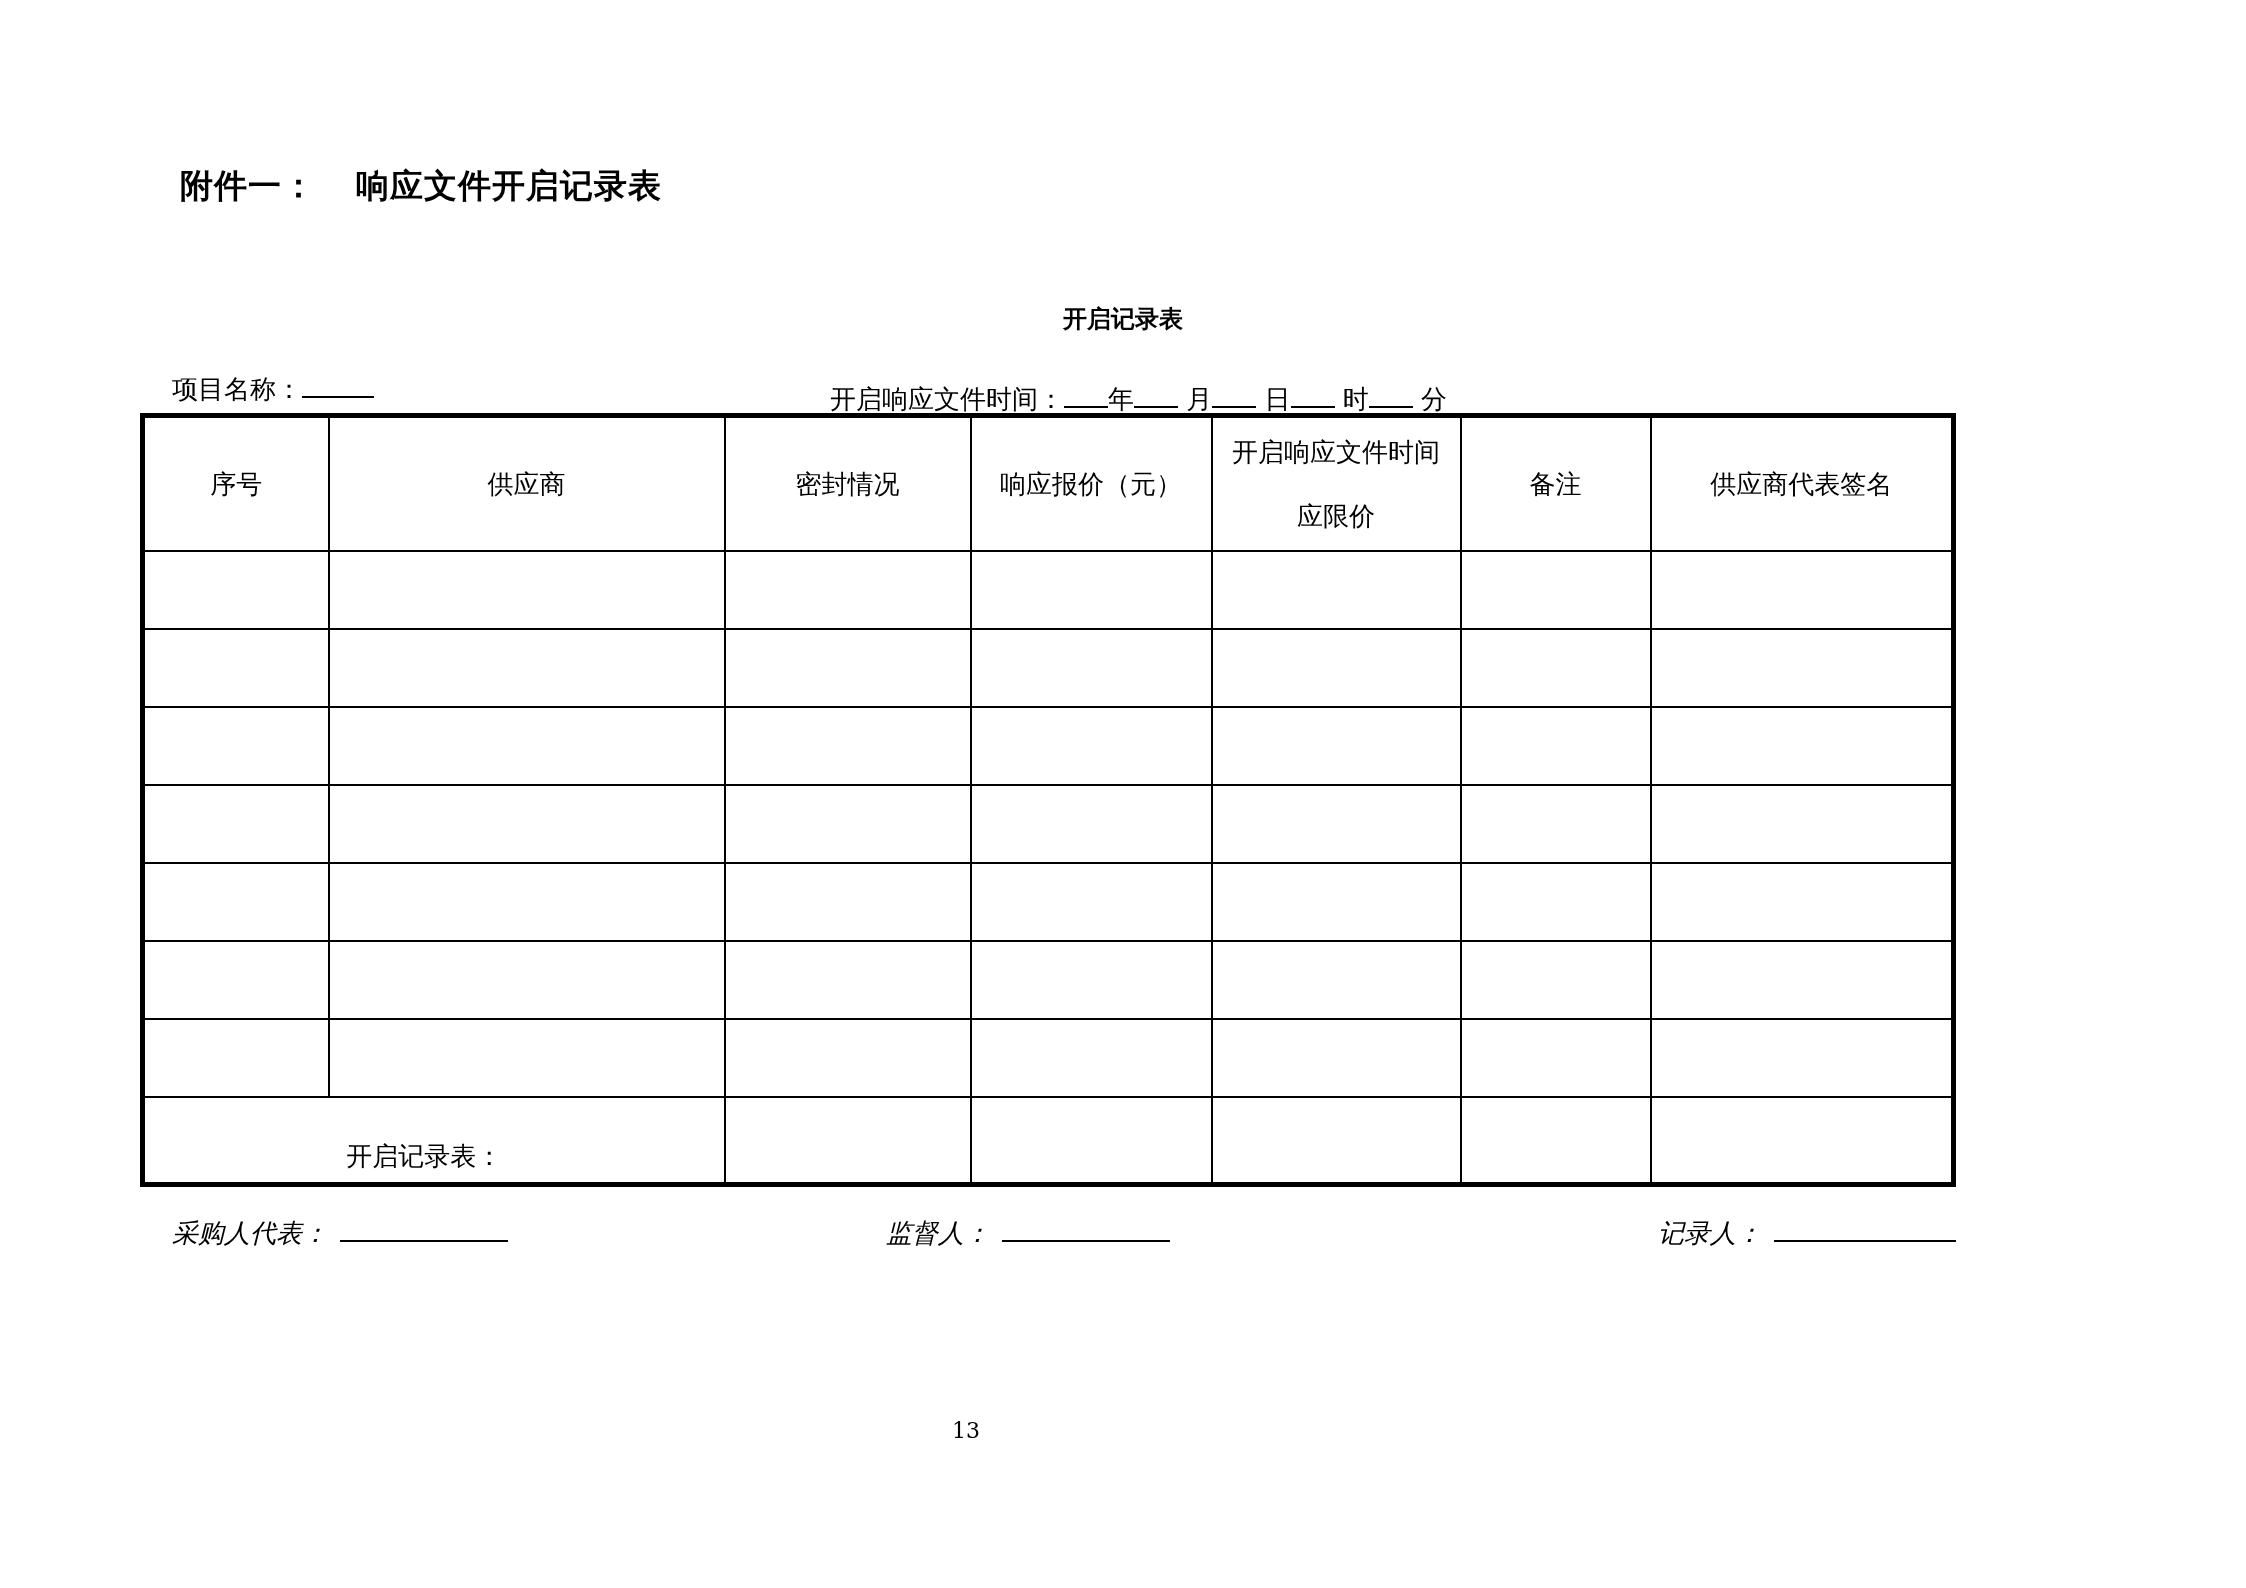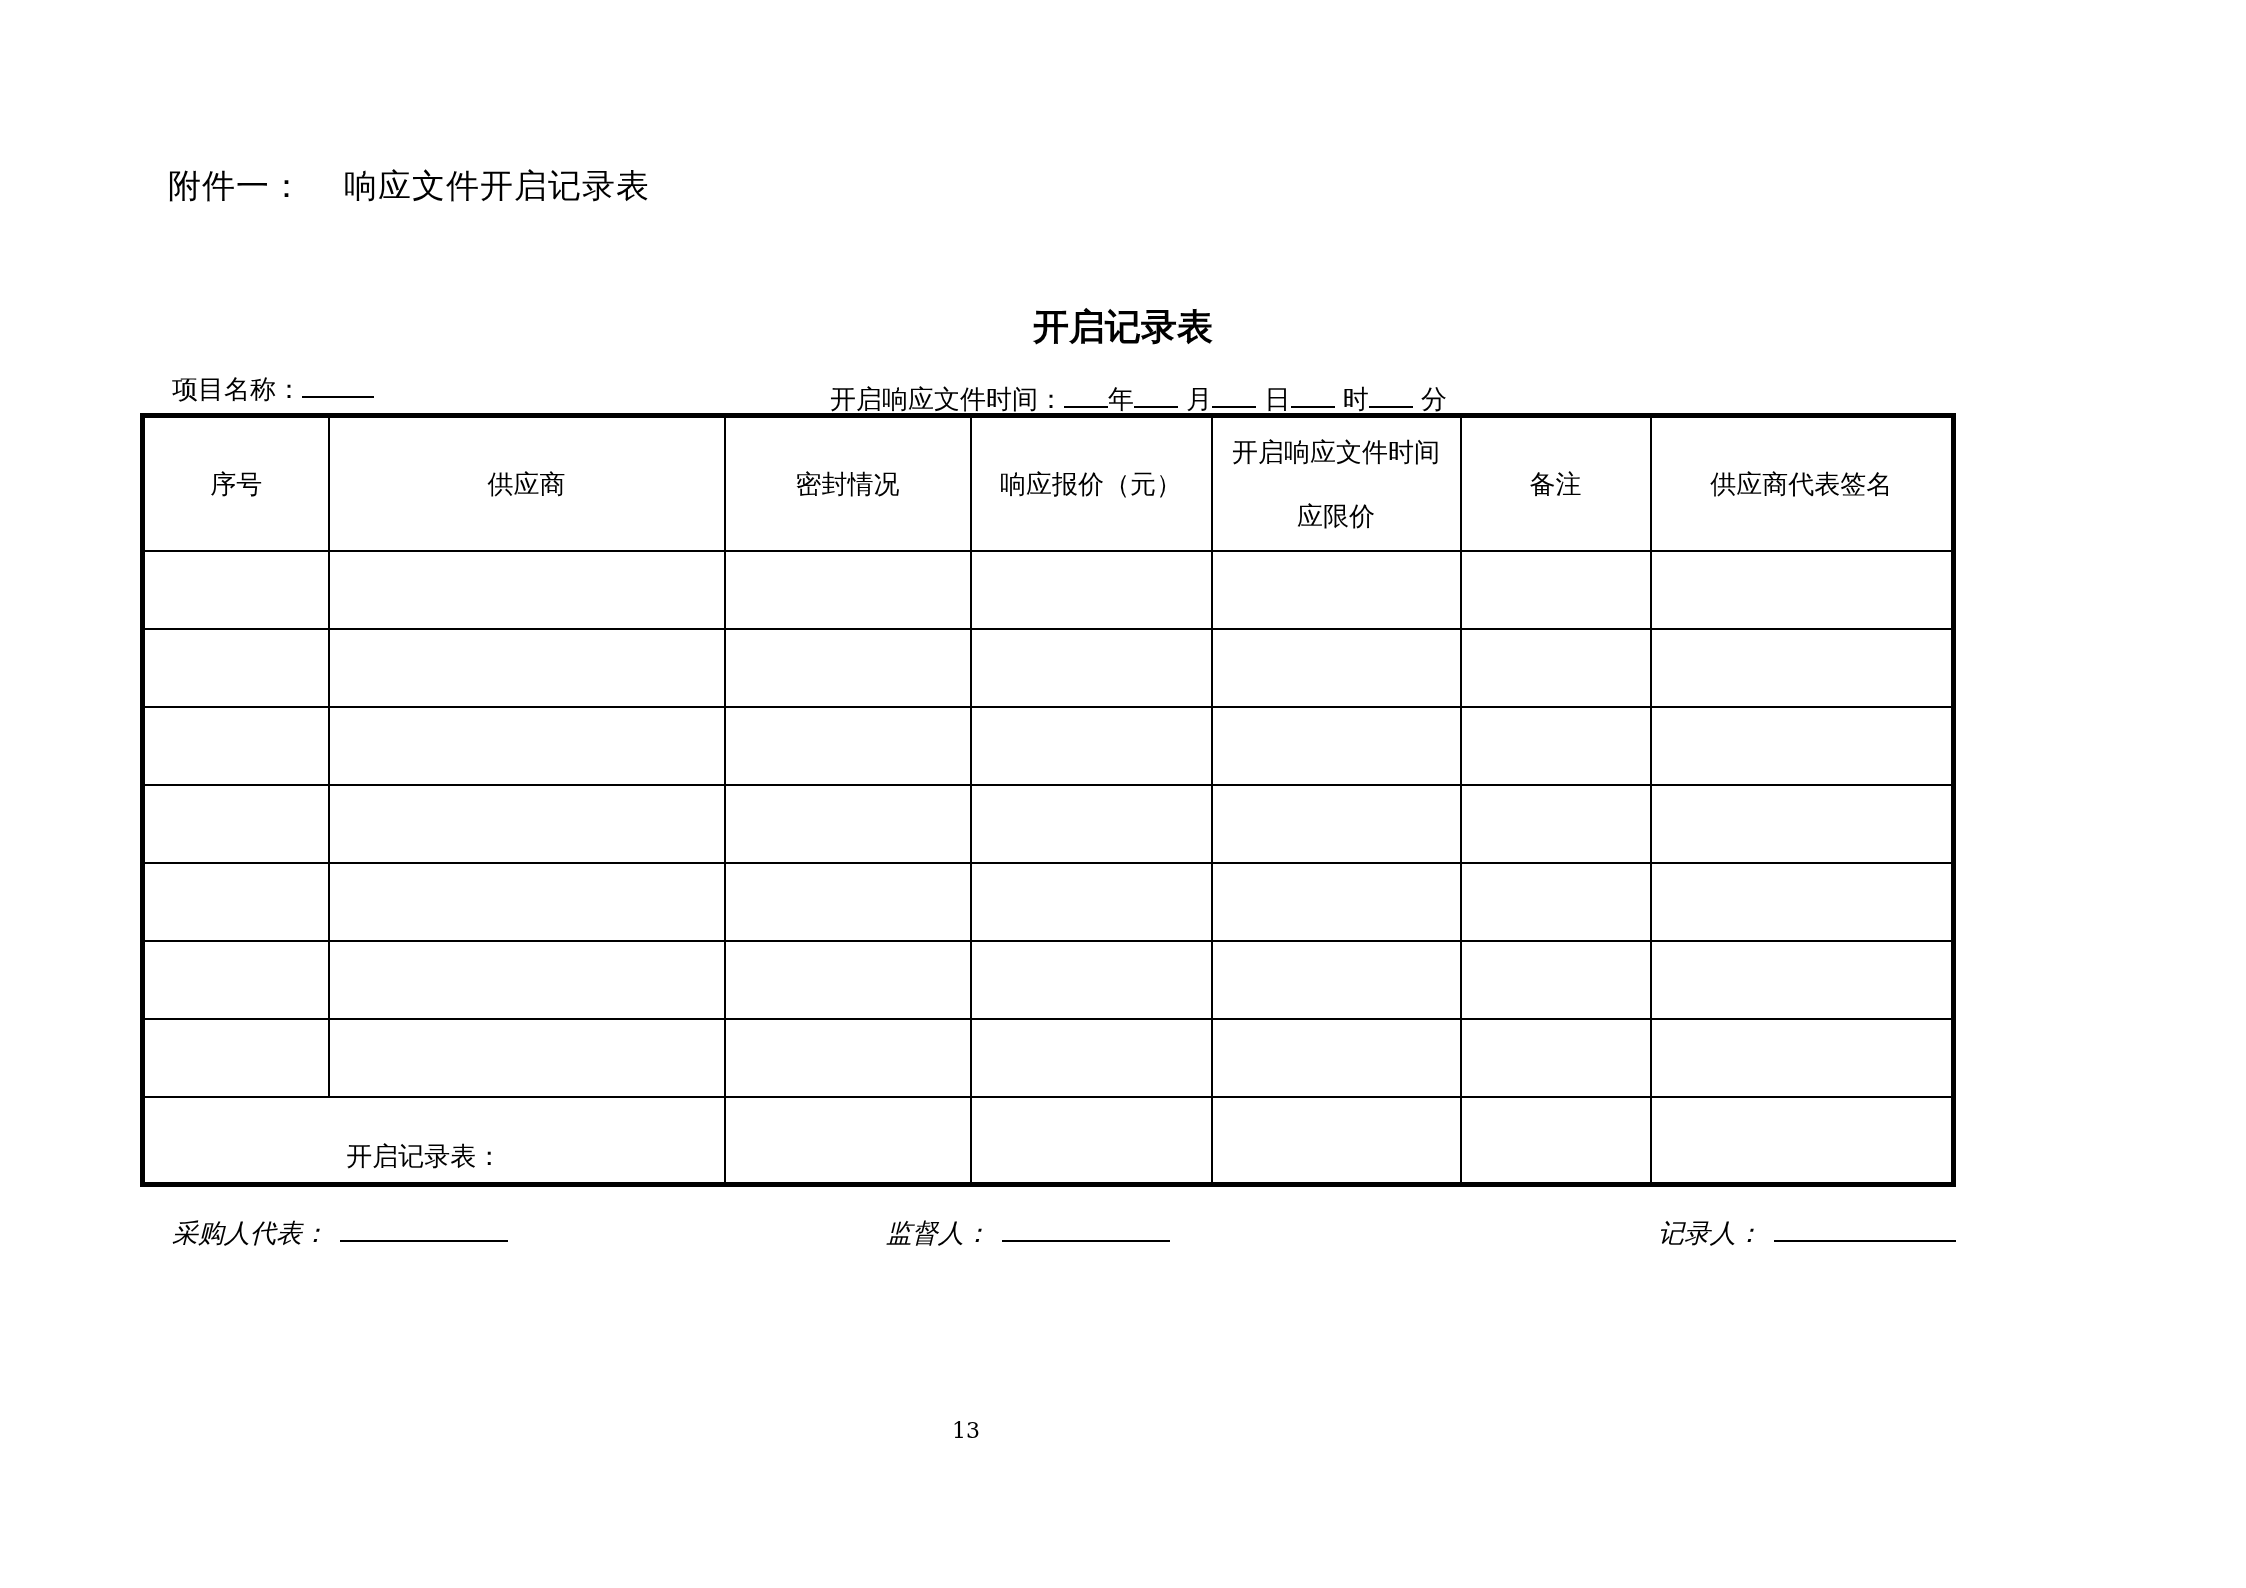--- a/index.html
+++ b/index.html
@@ -1,21 +1,21 @@
 <!DOCTYPE html>
 <html><head>
   <meta charset="utf-8">
   <style>
     html, body { margin:0; padding:0; background:#ffffff; }
     body { width:2246px; height:1588px; position:relative; overflow:hidden;
            font-family:"DejaVu Serif","Liberation Serif",serif; color:#000; }
     .abs { position:absolute; white-space:nowrap; }
-    .heading { left:168px; top:164px; font-size:33px; letter-spacing:1px; font-weight:normal; }
+    .heading { left:180px; top:164px; font-size:33px; letter-spacing:1px; font-weight:bold; }
     .heading .gap { display:inline-block; width:40px; }
-    .title { left:0; width:2246px; top:303px; text-align:center; font-size:36px; font-weight:bold;
+    .title { left:0; width:2246px; top:303px; text-align:center; font-size:24px; font-weight:bold;
              font-family:"DejaVu Sans","Liberation Sans",sans-serif; padding-left:0; }
     .title span { position:relative; left:0; }
     .meta { top:372px; font-size:26px; }
     .uline { display:inline-block; border-bottom:2px solid #000; height:24px; vertical-align:baseline; }
     table.rec { position:absolute; left:140px; top:413px; border-collapse:collapse;
                 border:5px solid #000; table-layout:fixed; }
     table.rec td, table.rec th { border:2.5px solid #000; padding:0; font-weight:normal;
                 font-size:26px; text-align:center; vertical-align:middle; }
     table.rec th { height:132px; line-height:64px; }
     table.rec td { height:76px; }

